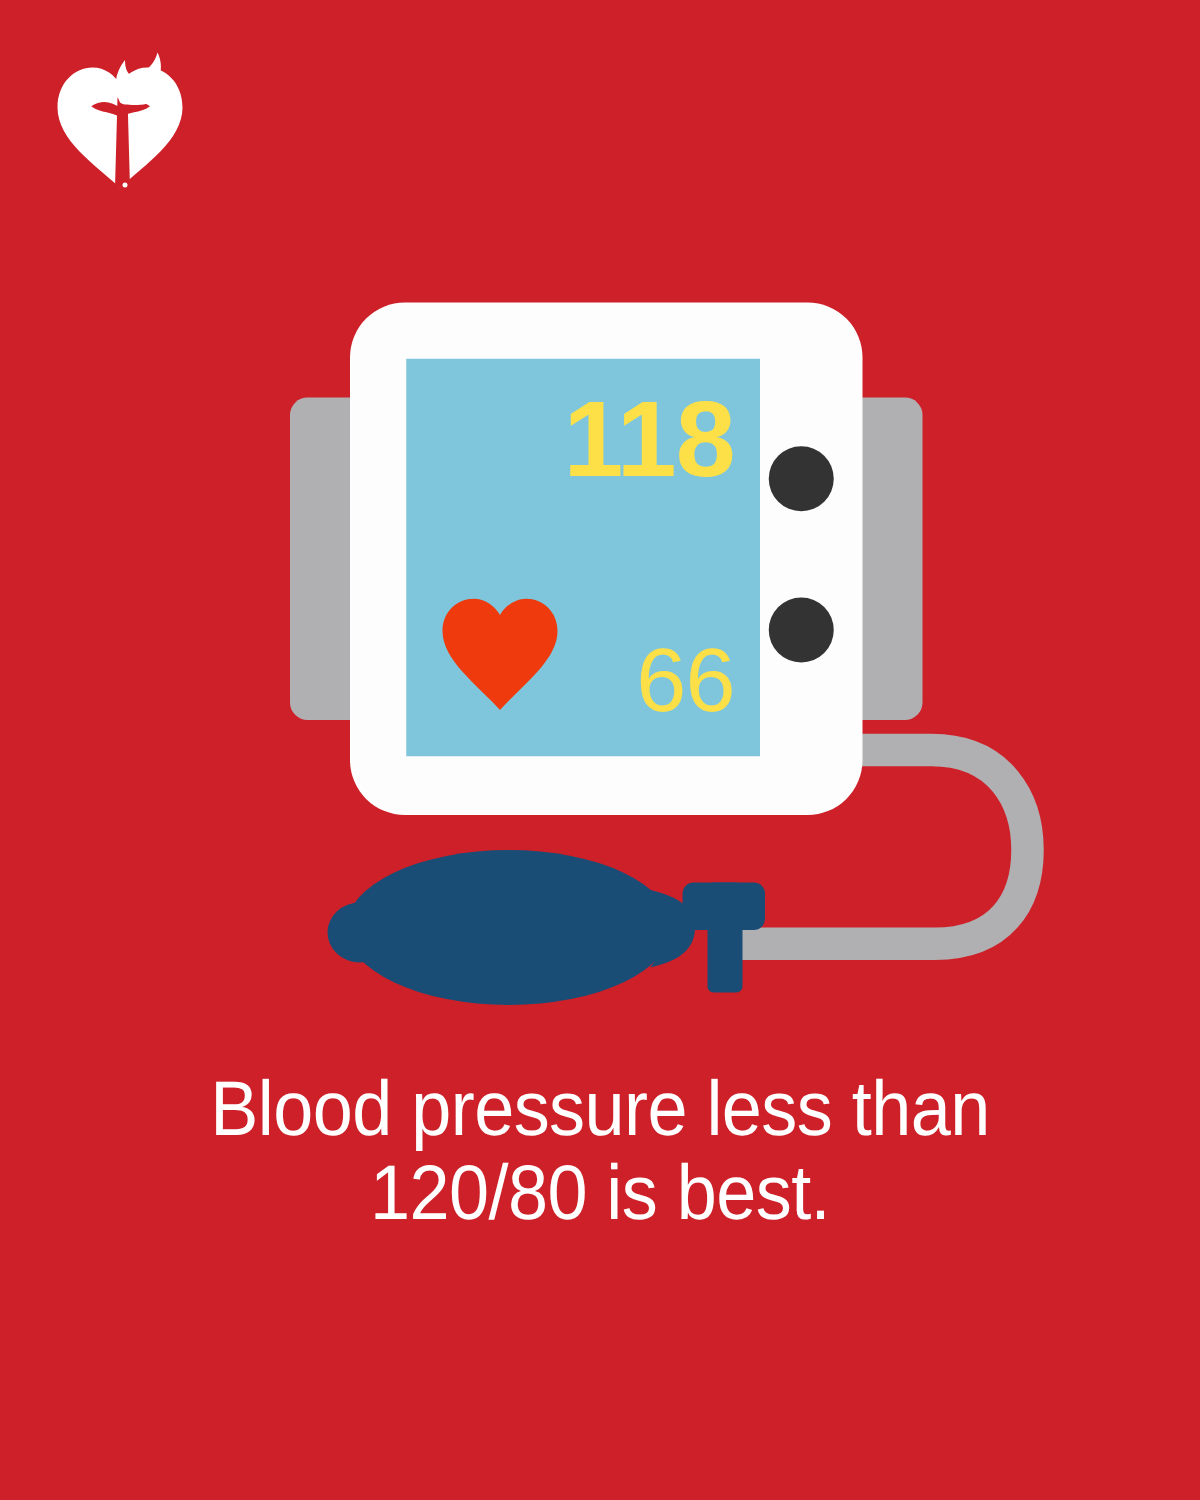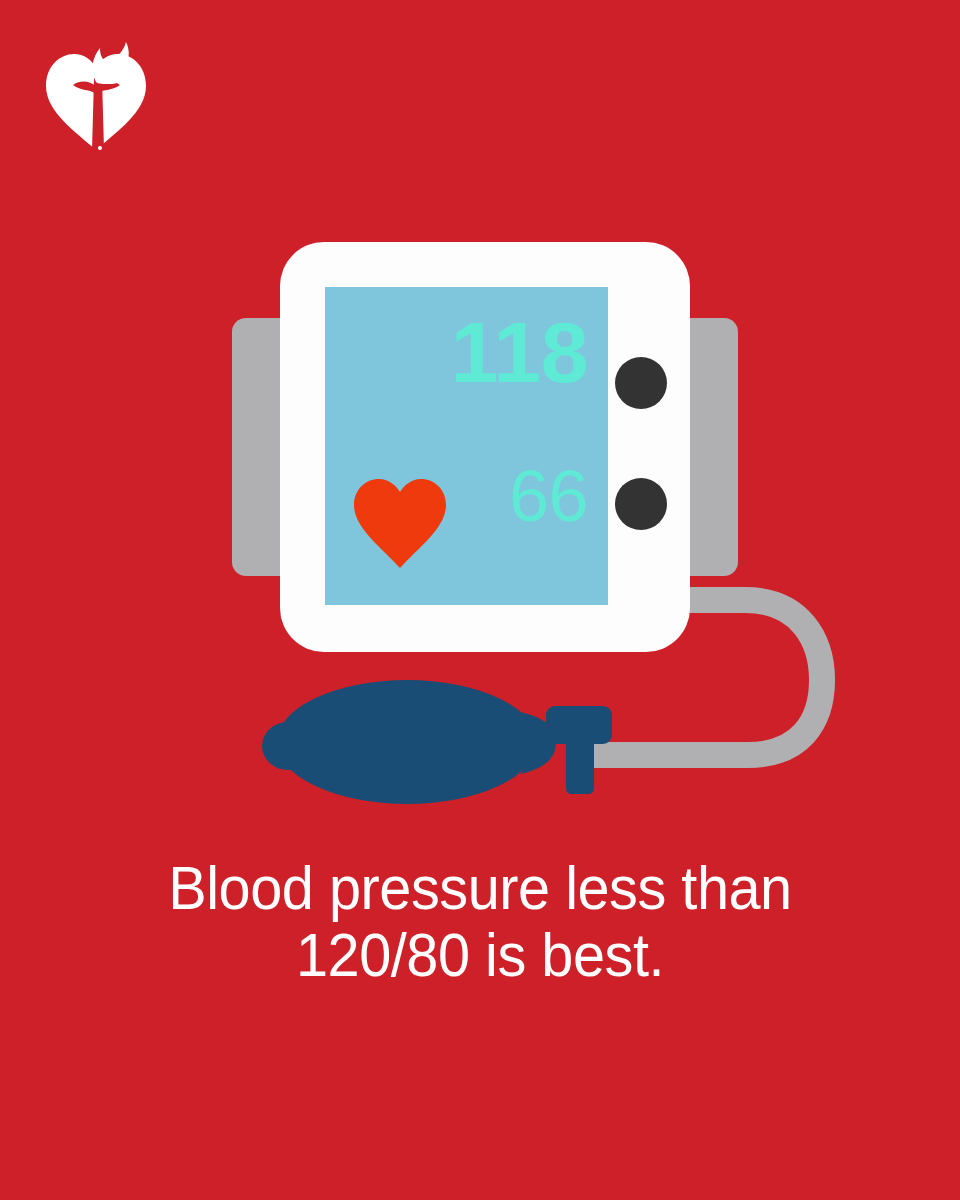--- a/index.html
+++ b/index.html
@@ -37,21 +37,21 @@
     top: 0;
     width: 960px;
     height: 860px;
   }
   #monitor svg { display: block; width: 100%; height: 100%; }
 
   
   .readout {
     position: absolute;
     text-align: right;
-    color: #5eead4;
+    color: #fde047;
     line-height: 1;
     letter-spacing: -0.5px;
     font-family: "Liberation Sans", sans-serif;
     white-space: nowrap;
     -webkit-font-smoothing: antialiased;
   }
   #systolic {
     left: 330px;
     top: 309px;
     width: 258px;
@@ -60,21 +60,21 @@
   }
   #diastolic {
     left: 330px;
     top: 404px;
     width: 258px;
     font-size: 72px;
     font-weight: 700;
   }
   #pulse {
     left: 330px;
-    top: 460px;
+    top: 509px;
     width: 258px;
     font-size: 72px;
     font-weight: 400;
   }
 
   
   #caption {
     position: absolute;
     left: 0;
     top: 855px;

